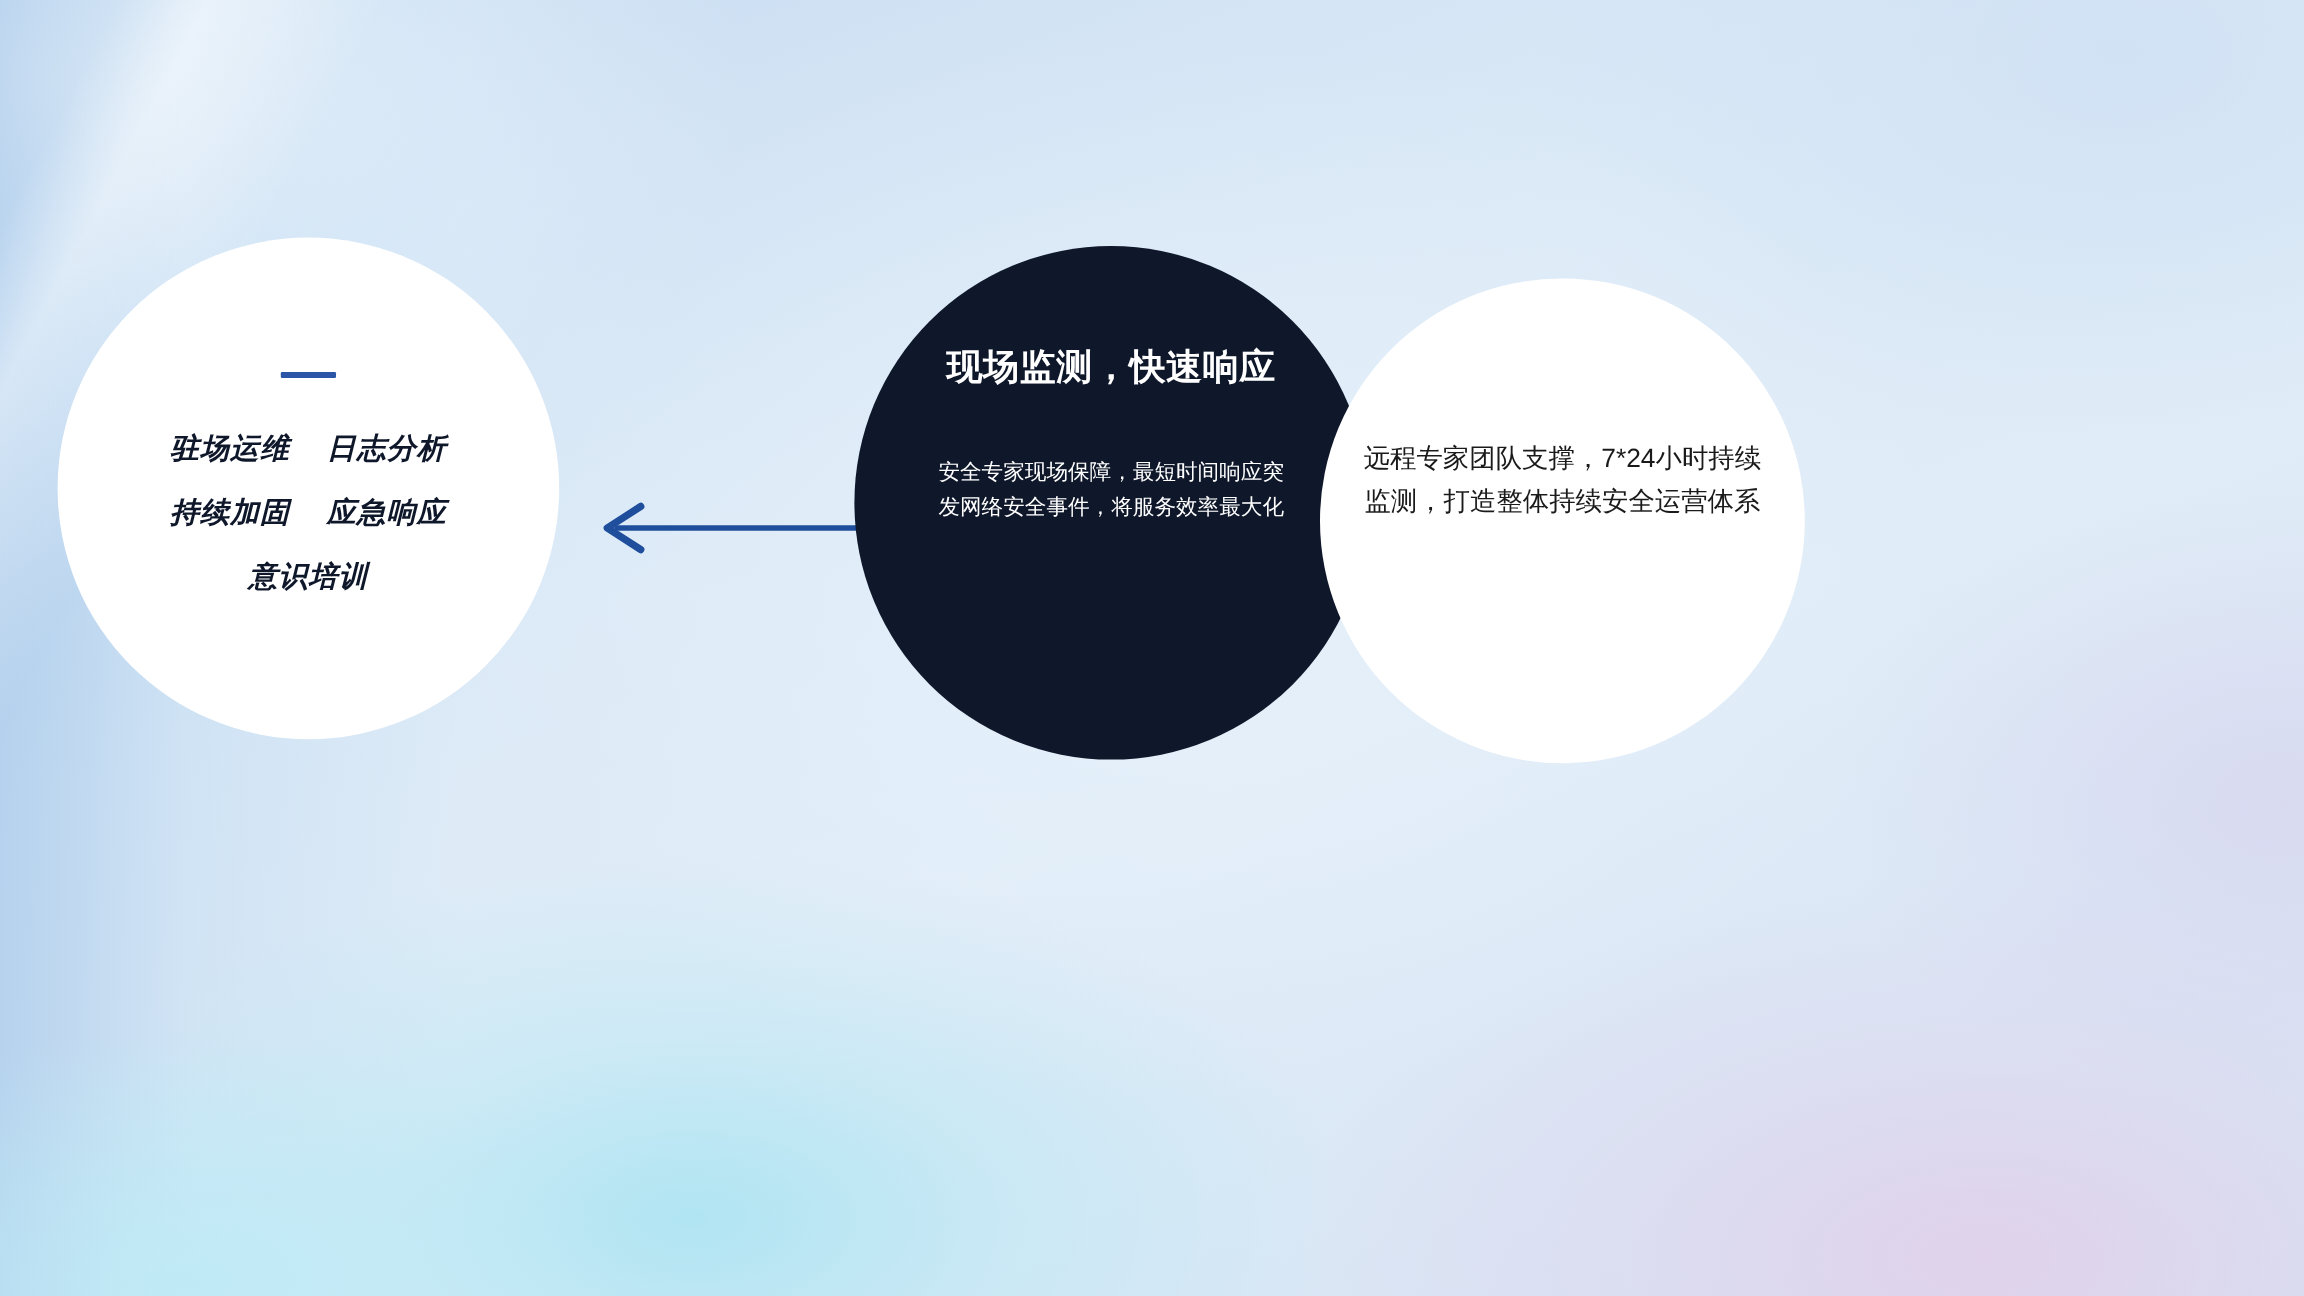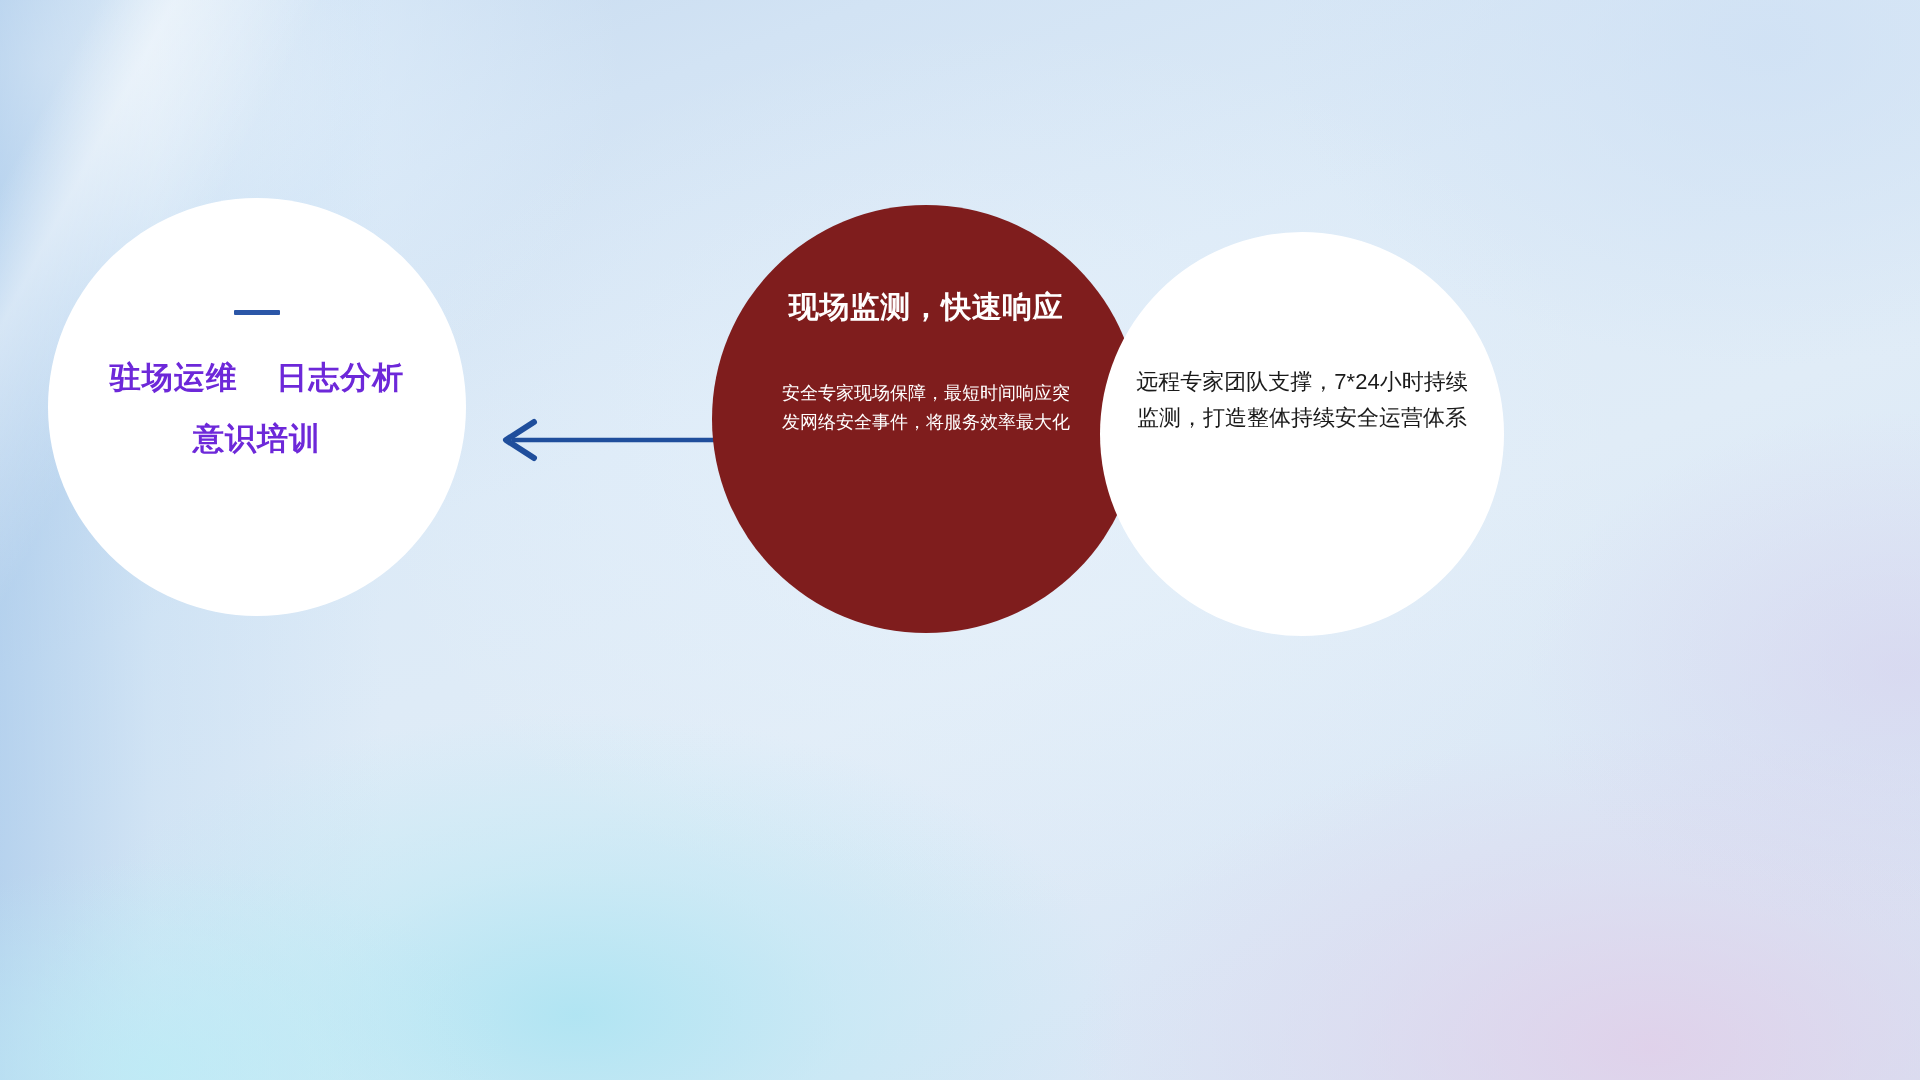--- a/index.html
+++ b/index.html
@@ -130,39 +130,40 @@
     padding-top: 112px;
   }
   .divider-dash {
     width: 46px;
     height: 5px;
     background: #2b56a7;
     border-radius: 1px;
     margin-bottom: 47px;
   }
   .left-line {
-    font-size: 31px;
+    font-size: 24px;
     font-weight: 700;
-    color: #6d28d9;
+    color: #0f172a;
     letter-spacing: 1px;
     line-height: 1.05;
     margin-bottom: 28px;
     white-space: pre;
+    font-style: italic;
   }
   .left-line:last-child {
     margin-bottom: 0;
   }
 
   
   #circle-mid {
     left: 712px;
     top: 205px;
     width: 428px;
     height: 428px;
-    background: #7f1d1d;
+    background: #0f172a;
     padding-top: 84px;
     z-index: 2;
   }
   .mid-title {
     font-size: 30px;
     font-weight: 700;
     color: #ffffff;
     letter-spacing: 0.5px;
     line-height: 1.2;
     white-space: nowrap;
@@ -220,20 +221,21 @@
   <div class="bg-layer bg-streak"></div>
 
   <svg class="connector" viewBox="0 0 230 64">
     <line x1="224" y1="32" x2="22" y2="32" stroke="#1f4e9c" stroke-width="4.5"></line>
     <polyline points="44,14 16,32 44,50" fill="none" stroke="#1f4e9c" stroke-width="6" stroke-linecap="round" stroke-linejoin="round"></polyline>
   </svg>
 
   <div class="circle" id="circle-left">
     <div class="divider-dash"></div>
     <div class="left-line">驻场运维    日志分析</div>
+    <div class="left-line">持续加固    应急响应</div>
     <div class="left-line">意识培训</div>
   </div>
 
   <div class="circle" id="circle-mid">
     <div class="mid-title">现场监测，快速响应</div>
     <div class="mid-body">安全专家现场保障，最短时间响应突发网络安全事件，将服务效率最大化</div>
   </div>
 
   <div class="circle" id="circle-right">
     <div class="right-body">远程专家团队支撑，7*24小时持续监测，打造整体持续安全运营体系</div>

